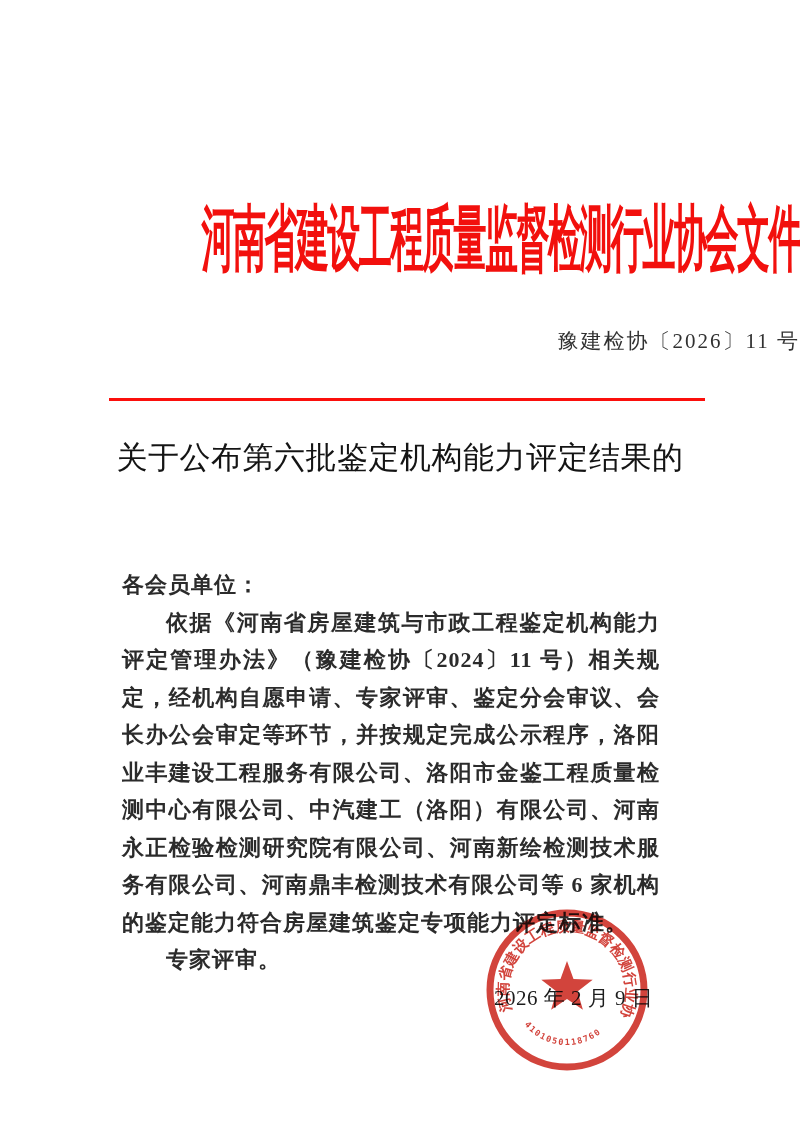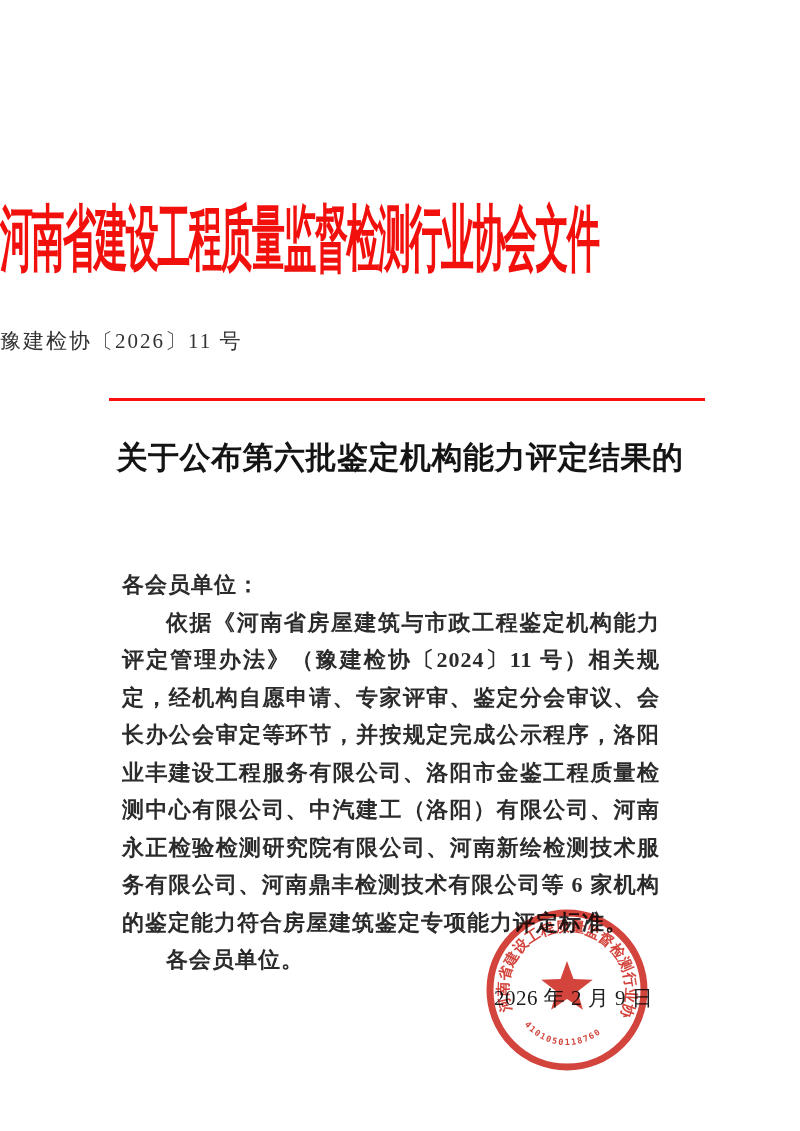--- a/index.html
+++ b/index.html
@@ -14,61 +14,61 @@
     height: 1131px;
     background: #ffffff;
     overflow: hidden;
   }
   
   .header-title-wrap {
     position: absolute;
     top: 204px;
     left: 0;
     width: 100%;
-    text-align: left;
+    text-align: right;
   }
   .header-title {
     display: inline-block;
     font-size: 33px;
     line-height: 33px;
     font-weight: bold;
     letter-spacing: -1.5px;
     color: #f2100d;
     transform: scaleY(2.18);
     transform-origin: center top;
     white-space: nowrap;
   }
   
   .doc-number {
     position: absolute;
     top: 327px;
     left: 0;
     width: 100%;
-    text-align: left;
+    text-align: right;
     font-size: 21px;
     letter-spacing: 2px;
     color: #313131;
   }
   
   .red-line {
     position: absolute;
     top: 398px;
     left: 109px;
     width: 596px;
     height: 3px;
     background: #fb0f0c;
   }
   
   .notice-title {
     position: absolute;
     top: 433px;
     left: 0;
     width: 100%;
     text-align: center;
-    font-weight: bold;
+    font-weight: normal;
     font-size: 31px;
     line-height: 49px;
     color: #141414;
     letter-spacing: 0.5px;
   }
   
   .body-block {
     position: absolute;
     top: 566px;
     left: 122px;
@@ -118,21 +118,21 @@
 
   <div class="red-line"></div>
 
   <div class="notice-title">
     <div>关于公布第六批鉴定机构能力评定结果的</div>
   </div>
 
   <div class="body-block">
     <p>各会员单位：</p>
     <p class="indent">依据《河南省房屋建筑与市政工程鉴定机构能力评定管理办法》（豫建检协〔2024〕11 号）相关规定，经机构自愿申请、专家评审、鉴定分会审议、会长办公会审定等环节，并按规定完成公示程序，洛阳业丰建设工程服务有限公司、洛阳市金鉴工程质量检测中心有限公司、中汽建工（洛阳）有限公司、河南永正检验检测研究院有限公司、河南新绘检测技术服务有限公司、河南鼎丰检测技术有限公司等 6 家机构的鉴定能力符合房屋建筑鉴定专项能力评定标准。</p>
-    <p class="indent">各会员单位。</p>
+    <p class="indent">专家评审。</p>
   </div>
 
   <div class="issue-date">2026 年 2 月 9 日</div>
 
   <svg class="seal" viewBox="0 0 170 170">
     <defs>
       <path id="seal-name-arc" d="M 29.56 105.18 A 59 59 0 1 1 140.44 105.18" fill="none"></path>
       <path id="seal-code-arc" d="M 39.95 116.56 A 55 55 0 0 0 130.05 116.56" fill="none"></path>
     </defs>
     <circle cx="85" cy="85" r="77" fill="none" stroke="#cf352d" stroke-width="7"></circle>

